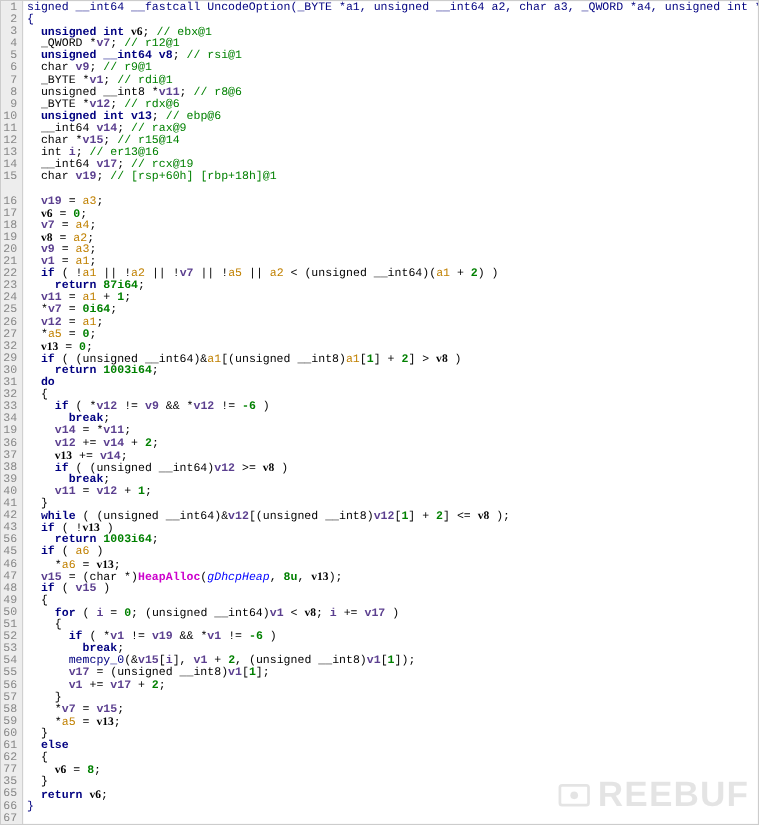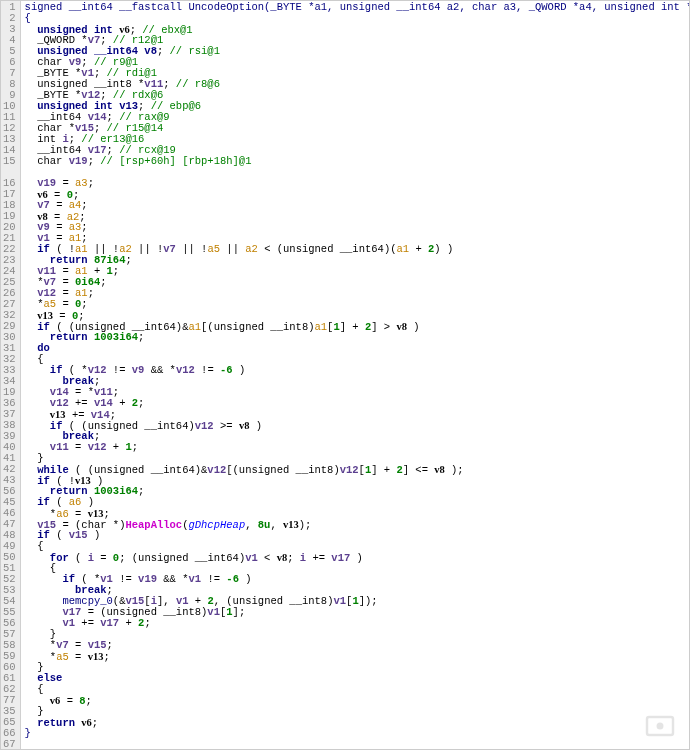--- a/index.html
+++ b/index.html
@@ -138,13 +138,14 @@
       <div>67</div>
     </div>
   <div class="code" id="code"><div class="line"><span class="pl">signed __int64 __fastcall UncodeOption(_BYTE *a1, unsigned __int64 a2, char a3, _QWORD *a4, unsigned int *a5, _QWORD *a6)</span></div><div class="line"><span class="pl">{</span></div><div class="line">  <span class="ty">unsigned int</span><span> </span><span class="bb">v6</span><span>; </span><span class="cm">// ebx@1</span></div><div class="line">  <span>_QWORD *</span><span class="lv">v7</span><span>; </span><span class="cm">// r12@1</span></div><div class="line">  <span class="ty">unsigned __int64 v8</span><span>; </span><span class="cm">// rsi@1</span></div><div class="line">  <span>char </span><span class="lv">v9</span><span>; </span><span class="cm">// r9@1</span></div><div class="line">  <span>_BYTE *</span><span class="lv">v1</span><span>; </span><span class="cm">// rdi@1</span></div><div class="line">  <span>unsigned __int8 *</span><span class="lv">v11</span><span>; </span><span class="cm">// r8@6</span></div><div class="line">  <span>_BYTE *</span><span class="lv">v12</span><span>; </span><span class="cm">// rdx@6</span></div><div class="line">  <span class="ty">unsigned int v13</span><span>; </span><span class="cm">// ebp@6</span></div><div class="line">  <span>__int64 </span><span class="lv">v14</span><span>; </span><span class="cm">// rax@9</span></div><div class="line">  <span>char *</span><span class="lv">v15</span><span>; </span><span class="cm">// r15@14</span></div><div class="line">  <span>int </span><span class="lv">i</span><span>; </span><span class="cm">// er13@16</span></div><div class="line">  <span>__int64 </span><span class="lv">v17</span><span>; </span><span class="cm">// rcx@19</span></div><div class="line">  <span>char </span><span class="lv">v19</span><span>; </span><span class="cm">// [rsp+60h] [rbp+18h]@1</span></div><div class="line"></div><div class="line">  <span class="lv">v19</span><span> = </span><span class="id">a3</span><span>;</span></div><div class="line">  <span class="bb">v6</span><span> = </span><span class="nm">0</span><span>;</span></div><div class="line">  <span class="lv">v7</span><span> = </span><span class="id">a4</span><span>;</span></div><div class="line">  <span class="bb">v8</span><span> = </span><span class="id">a2</span><span>;</span></div><div class="line">  <span class="lv">v9</span><span> = </span><span class="id">a3</span><span>;</span></div><div class="line">  <span class="lv">v1</span><span> = </span><span class="id">a1</span><span>;</span></div><div class="line">  <span class="kw">if</span><span> ( !</span><span class="id">a1</span><span> || !</span><span class="id">a2</span><span> || !</span><span class="lv">v7</span><span> || !</span><span class="id">a5</span><span> || </span><span class="id">a2</span><span> &lt; (unsigned __int64)(</span><span class="id">a1</span><span> + </span><span class="nm">2</span><span>) )</span></div><div class="line">    <span class="kw">return</span><span> </span><span class="nm">87i64</span><span>;</span></div><div class="line">  <span class="lv">v11</span><span> = </span><span class="id">a1</span><span> + </span><span class="nm">1</span><span>;</span></div><div class="line">  <span>*</span><span class="lv">v7</span><span> = </span><span class="nm">0i64</span><span>;</span></div><div class="line">  <span class="lv">v12</span><span> = </span><span class="id">a1</span><span>;</span></div><div class="line">  <span>*</span><span class="id">a5</span><span> = </span><span class="nm">0</span><span>;</span></div><div class="line">  <span class="bb">v13</span><span> = </span><span class="nm">0</span><span>;</span></div><div class="line">  <span class="kw">if</span><span> ( (unsigned __int64)&amp;</span><span class="id">a1</span><span>[(unsigned __int8)</span><span class="id">a1</span><span>[</span><span class="nm">1</span><span>] + </span><span class="nm">2</span><span>] &gt; </span><span class="bb">v8</span><span> )</span></div><div class="line">    <span class="kw">return</span><span> </span><span class="nm">1003i64</span><span>;</span></div><div class="line">  <span class="kw">do</span></div><div class="line">  {</div><div class="line">    <span class="kw">if</span><span> ( *</span><span class="lv">v12</span><span> != </span><span class="lv">v9</span><span> &amp;&amp; *</span><span class="lv">v12</span><span> != </span><span class="nm">-6</span><span> )</span></div><div class="line">      <span class="kw">break</span><span>;</span></div><div class="line">    <span class="lv">v14</span><span> = *</span><span class="lv">v11</span><span>;</span></div><div class="line">    <span class="lv">v12</span><span> += </span><span class="lv">v14</span><span> + </span><span class="nm">2</span><span>;</span></div><div class="line">    <span class="bb">v13</span><span> += </span><span class="lv">v14</span><span>;</span></div><div class="line">    <span class="kw">if</span><span> ( (unsigned __int64)</span><span class="lv">v12</span><span> &gt;= </span><span class="bb">v8</span><span> )</span></div><div class="line">      <span class="kw">break</span><span>;</span></div><div class="line">    <span class="lv">v11</span><span> = </span><span class="lv">v12</span><span> + </span><span class="nm">1</span><span>;</span></div><div class="line">  }</div><div class="line">  <span class="kw">while</span><span> ( (unsigned __int64)&amp;</span><span class="lv">v12</span><span>[(unsigned __int8)</span><span class="lv">v12</span><span>[</span><span class="nm">1</span><span>] + </span><span class="nm">2</span><span>] &lt;= </span><span class="bb">v8</span><span> );</span></div><div class="line">  <span class="kw">if</span><span> ( !</span><span class="bb">v13</span><span> )</span></div><div class="line">    <span class="kw">return</span><span> </span><span class="nm">1003i64</span><span>;</span></div><div class="line">  <span class="kw">if</span><span> ( </span><span class="id">a6</span><span> )</span></div><div class="line">    <span>*</span><span class="id">a6</span><span> = </span><span class="bb">v13</span><span>;</span></div><div class="line">  <span class="lv">v15</span><span> = (char *)</span><span class="fc">HeapAlloc</span><span>(</span><span class="gv">gDhcpHeap</span><span>, </span><span class="nm">8u</span><span>, </span><span class="bb">v13</span><span>);</span></div><div class="line">  <span class="kw">if</span><span> ( </span><span class="lv">v15</span><span> )</span></div><div class="line">  {</div><div class="line">    <span class="kw">for</span><span> ( </span><span class="lv">i</span><span> = </span><span class="nm">0</span><span>; (unsigned __int64)</span><span class="lv">v1</span><span> &lt; </span><span class="bb">v8</span><span>; </span><span class="lv">i</span><span> += </span><span class="lv">v17</span><span> )</span></div><div class="line">    {</div><div class="line">      <span class="kw">if</span><span> ( *</span><span class="lv">v1</span><span> != </span><span class="lv">v19</span><span> &amp;&amp; *</span><span class="lv">v1</span><span> != </span><span class="nm">-6</span><span> )</span></div><div class="line">        <span class="kw">break</span><span>;</span></div><div class="line">      <span class="fn">memcpy_0</span><span>(&amp;</span><span class="lv">v15</span><span>[</span><span class="lv">i</span><span>], </span><span class="lv">v1</span><span> + </span><span class="nm">2</span><span>, (unsigned __int8)</span><span class="lv">v1</span><span>[</span><span class="nm">1</span><span>]);</span></div><div class="line">      <span class="lv">v17</span><span> = (unsigned __int8)</span><span class="lv">v1</span><span>[</span><span class="nm">1</span><span>];</span></div><div class="line">      <span class="lv">v1</span><span> += </span><span class="lv">v17</span><span> + </span><span class="nm">2</span><span>;</span></div><div class="line">    }</div><div class="line">    <span>*</span><span class="lv">v7</span><span> = </span><span class="lv">v15</span><span>;</span></div><div class="line">    <span>*</span><span class="id">a5</span><span> = </span><span class="bb">v13</span><span>;</span></div><div class="line">  }</div><div class="line">  <span class="kw">else</span></div><div class="line">  {</div><div class="line">    <span class="bb">v6</span><span> = </span><span class="nm">8</span><span>;</span></div><div class="line">  }</div><div class="line">  <span class="kw">return</span><span> </span><span class="bb">v6</span><span>;</span></div><div class="line"><span class="pl">}</span></div></div>
 </div>
 
 <div class="watermark">
   <svg width="30" height="30" viewBox="0 0 30 30">
     <rect x="2" y="6" width="26" height="18" rx="2" fill="none" stroke="#000" stroke-width="2.5"></rect>
     <circle cx="15" cy="15" r="3.5" fill="#000"></circle>
   </svg>
+  <span>REEBUF</span>
 </div>
 
 </body></html>

